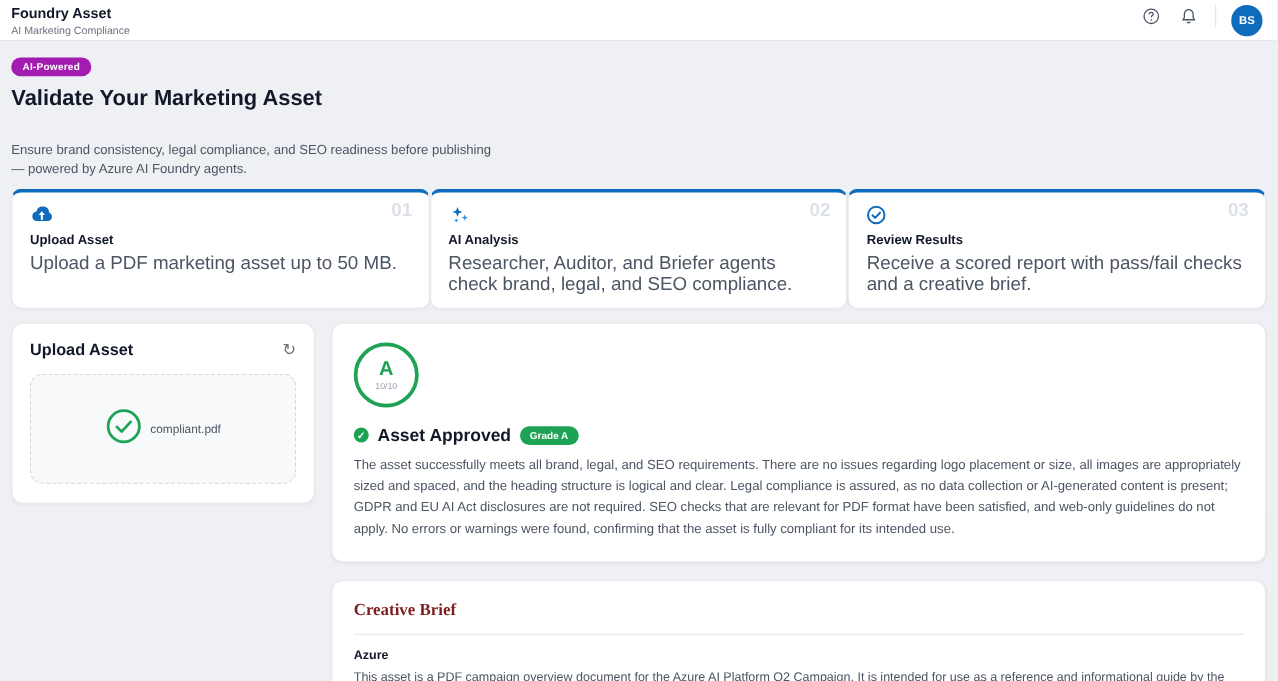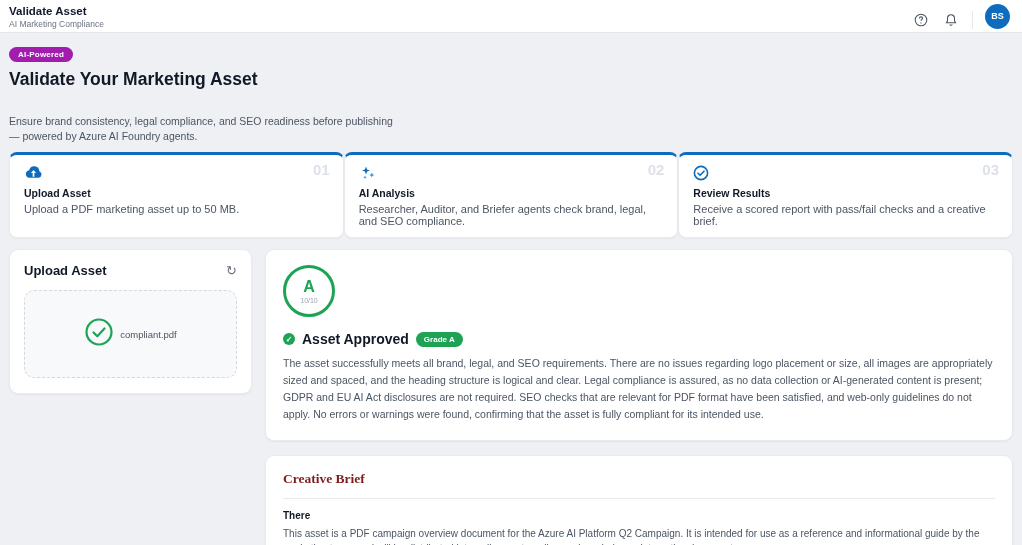--- a/index.html
+++ b/index.html
@@ -13,21 +13,21 @@
 
   
   .topbar {
     height: 33px; background: #ffffff; border-bottom: 1px solid #e5e7eb;
     display: flex; align-items: center; justify-content: space-between;
     padding: 0 12px 0 9px;
   }
   .topbar-titles { line-height: 1.15; padding-top: 2px; }
   .topbar-title { font-size: 11.5px; font-weight: bold; color: #111827; }
   .topbar-subtitle { font-size: 8.5px; color: #6b7280; margin-top: 2px; }
-  .topbar-right { display: flex; align-items: flex-end; gap: 12px; }
+  .topbar-right { display: flex; align-items: flex-start; gap: 12px; }
   .icon-btn {
     width: 18px; height: 18px; display: flex; align-items: center; justify-content: center;
     color: #4b5563; font-size: 12px; cursor: pointer; background: none; border: none;
   }
   .topbar-divider { width: 1px; height: 18px; background: #e5e7eb; }
   .avatar {
     width: 25px; height: 25px; border-radius: 50%; background: #0f6cbd;
     color: #fff; font-size: 9px; font-weight: bold;
     display: flex; align-items: center; justify-content: center; cursor: pointer;
   }
@@ -49,21 +49,21 @@
     border-top: 3px solid #0f6cbd; position: relative;
     padding: 9px 14px 10px; box-shadow: 0 1px 2px rgba(0,0,0,0.04);
     min-height: 65px;
   }
   .step-num {
     position: absolute; top: 6px; right: 13px;
     font-size: 15px; font-weight: 800; color: #dde2e9;
   }
   .step-icon { height: 17px; display: flex; align-items: center; }
   .step-title { font-size: 10.5px; font-weight: bold; color: #111827; margin-top: 6px; }
-  .step-desc { font-size: 11px; color: #4b5563; margin-top: 4px; }
+  .step-desc { font-size: 15px; color: #4b5563; margin-top: 4px; }
 
   
   .main { display: flex; gap: 13px; padding: 11px 9px 0 9px; align-items: flex-start; }
   .panel {
     background: #fff; border: 1px solid #e8eaee; border-radius: 9px;
     box-shadow: 0 1px 2px rgba(0,0,0,0.05);
   }
 
   
   .upload-panel { width: 243px; padding: 13px 14px 15px; }
@@ -111,21 +111,21 @@
     width: 12px; height: 12px; border-radius: 50%; background: #1ea355;
     color: #fff; font-size: 8px; font-weight: bold;
     display: inline-flex; align-items: center; justify-content: center; flex: none;
   }
 </style>
 </head>
 <body>
 
 <header class="topbar">
   <div class="topbar-titles">
-    <div class="topbar-title">Validate Asset</div>
+    <div class="topbar-title">Foundry Asset</div>
     <div class="topbar-subtitle">AI Marketing Compliance</div>
   </div>
   <div class="topbar-right">
     <button class="icon-btn">
       <svg width="14" height="14" viewBox="0 0 16 16" fill="none" stroke="#4b5563" stroke-width="1.2">
         <circle cx="8" cy="8" r="6.6"></circle>
         <path d="M6.2 6.2c0-1 .8-1.8 1.8-1.8s1.8.7 1.8 1.7c0 1.2-1.8 1.4-1.8 2.7" fill="none"></path>
         <circle cx="8" cy="11.3" r="0.7" fill="#4b5563" stroke="none"></circle>
       </svg>
     </button>
@@ -217,19 +217,19 @@
         <span class="status-title">Asset Approved</span>
         <span class="grade-badge">Grade A</span>
       </div>
       <p class="result-summary">The asset successfully meets all brand, legal, and SEO requirements. There are no issues regarding logo placement or size, all images are appropriately sized and spaced, and the heading structure is logical and clear. Legal compliance is assured, as no data collection or AI-generated content is present; GDPR and EU AI Act disclosures are not required. SEO checks that are relevant for PDF format have been satisfied, and web-only guidelines do not apply. No errors or warnings were found, confirming that the asset is fully compliant for its intended use.</p>
     </div>
 
     <div class="panel brief-panel">
       <div class="brief-title">Creative Brief</div>
       <div class="divider"></div>
 
-      <div class="section-label">There</div>
+      <div class="section-label">Azure</div>
       <p class="scope-text">This asset is a PDF campaign overview document for the Azure AI Platform Q2 Campaign. It is intended for use as a reference and informational guide by the marketing team, and will be distributed internally or externally as a branded, non-interactive document.</p>
 
     </div>
 
   </div>
 </main>
 
 </body></html>

